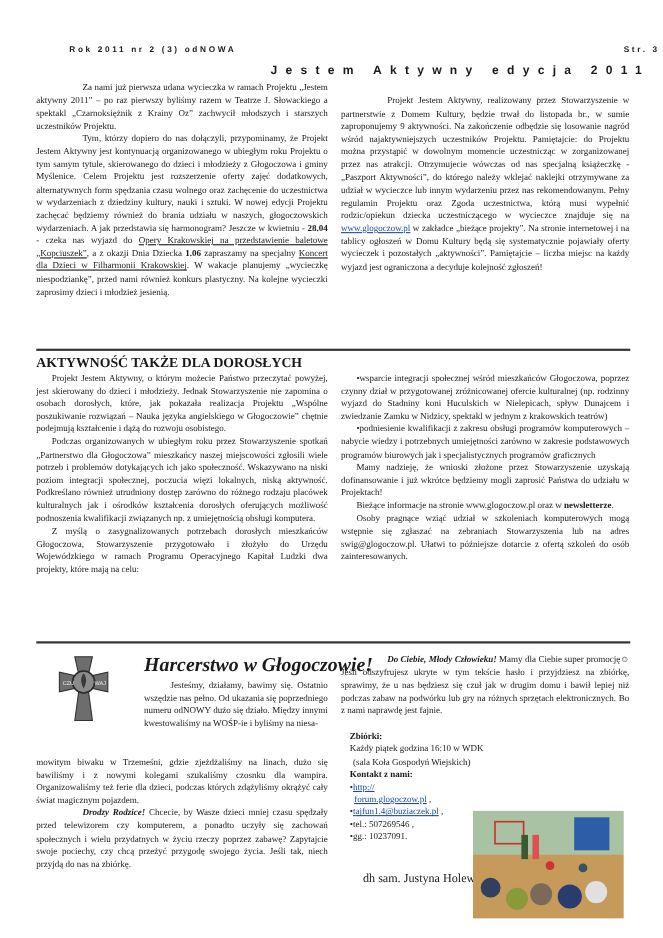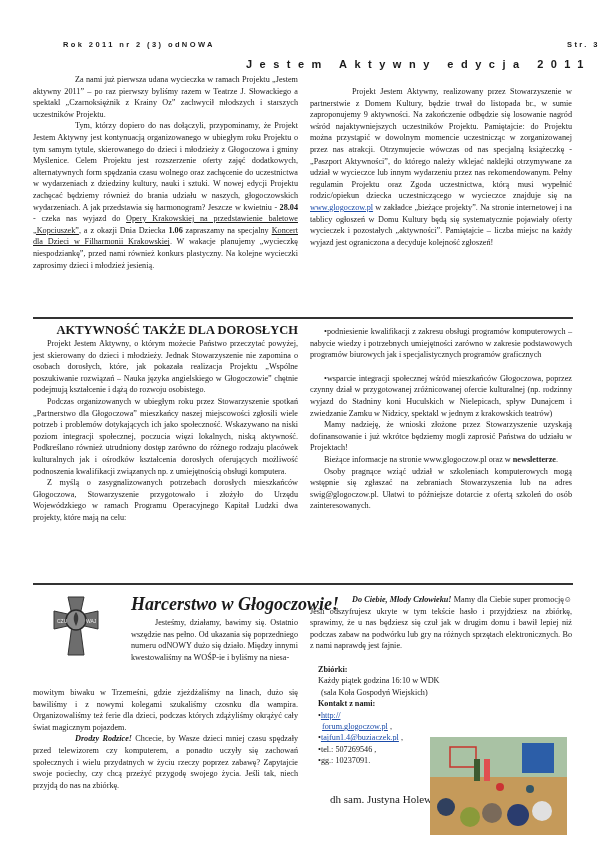--- a/index.html
+++ b/index.html
@@ -10,21 +10,21 @@
   .hdr-right { left: 567px; }
   .title { position: absolute; top: 58px; left: 0; width: 591px; text-align: right; font-family: "Liberation Sans", sans-serif; font-weight: bold; font-size: 11px; letter-spacing: 7.5px; padding-left: 40px; }
   .col { position: absolute; font-size: 8.2px; line-height: 11.6px; text-align: justify; }
   .col p { text-indent: 0; }
   .ind { text-indent: 42px !important; }
   .ind2 { text-indent: 14px !important; }
   .rule { position: absolute; height: 1.5px; background: #333; }
   .u { text-decoration: underline; }
   .b { font-weight: bold; }
   .lnk { color: #1a4aa8; text-decoration: underline; }
-  .sec-title { font-family: "Liberation Serif", serif; font-weight: bold; font-size: 12.5px; text-align: right; line-height: 16px; }
+  .sec-title { font-family: "Liberation Serif", serif; font-weight: bold; font-size: 12.5px; text-align: left; line-height: 16px; }
   .harc-title { position: absolute; left: 131px; top: 594px; font-family: "Liberation Serif", serif; font-weight: bold; font-style: italic; font-size: 18px; }
   .badge { position: absolute; left: 40px; top: 595px; width: 72px; height: 62px; }
   .photo { position: absolute; left: 430px; top: 737px; width: 137px; height: 98px; overflow: hidden; }
   .bul::before { content: "•"; }
   .smile { font-size: 8px; }
   .contacts { position: absolute; left: 315px; top: 700px; font-size: 8.2px; line-height: 11.4px; }
   .sign { position: absolute; left: 330px; top: 786px; font-size: 11px; }
 </style>
 </head>
 <body>
@@ -45,22 +45,22 @@
 
 <div class="rule" style="left:33px; top:317px; width:540px;"></div>
 
 <div class="col" style="left:33px; top:322px; width:265px;">
   <div class="sec-title">AKTYWNOŚĆ TAKŻE DLA DOROSŁYCH</div>
   <p class="ind2">Projekt Jestem Aktywny, o którym możecie Państwo przeczytać powyżej, jest skierowany do dzieci i młodzieży. Jednak Stowarzyszenie nie zapomina o osobach dorosłych, które, jak pokazała realizacja Projektu „Wspólne poszukiwanie rozwiązań – Nauka języka angielskiego w Głogoczowie” chętnie podejmują kształcenie i dążą do rozwoju osobistego.</p>
   <p class="ind2">Podczas organizowanych w ubiegłym roku przez Stowarzyszenie spotkań „Partnerstwo dla Głogoczowa” mieszkańcy naszej miejscowości zgłosili wiele potrzeb i problemów dotykających ich jako społeczność. Wskazywano na niski poziom integracji społecznej, poczucia więzi lokalnych, niską aktywność. Podkreślano również utrudniony dostęp zarówno do różnego rodzaju placówek kulturalnych jak i ośrodków kształcenia dorosłych oferujących możliwość podnoszenia kwalifikacji związanych np. z umiejętnością obsługi komputera.</p>
   <p class="ind2">Z myślą o zasygnalizowanych potrzebach dorosłych mieszkańców Głogoczowa, Stowarzyszenie przygotowało i złożyło do Urzędu Wojewódzkiego w ramach Programu Operacyjnego Kapitał Ludzki dwa projekty, które mają na celu:</p>
 </div>
 <div class="col" style="left:310px; top:326px; width:262px;">
+  <p class="ind2 bul" style="margin-top:12px;">wsparcie integracji społecznej wśród mieszkańców Głogoczowa, poprzez czynny dział w przygotowanej zróżnicowanej ofercie kulturalnej (np. rodzinny wyjazd do Stadniny koni Huculskich w Nielepicach, spływ Dunajcem i zwiedzanie Zamku w Nidzicy, spektakl w jednym z krakowskich teatrów)</p>
   <p class="ind2 bul">podniesienie kwalifikacji z zakresu obsługi programów komputerowych – nabycie wiedzy i potrzebnych umiejętności zarówno w zakresie podstawowych programów biurowych jak i specjalistycznych programów graficznych</p>
-  <p class="ind2 bul" style="margin-top:12px;">wsparcie integracji społecznej wśród mieszkańców Głogoczowa, poprzez czynny dział w przygotowanej zróżnicowanej ofercie kulturalnej (np. rodzinny wyjazd do Stadniny koni Huculskich w Nielepicach, spływ Dunajcem i zwiedzanie Zamku w Nidzicy, spektakl w jednym z krakowskich teatrów)</p>
   <p class="ind2">Mamy nadzieję, że wnioski złożone przez Stowarzyszenie uzyskają dofinansowanie i już wkrótce będziemy mogli zaprosić Państwa do udziału w Projektach!</p>
   <p class="ind2"><span>Bieżące informacje na stronie www.glogoczow.pl oraz w </span><b>newsletterze</b>.</p>
   <p class="ind2">Osoby pragnące wziąć udział w szkoleniach komputerowych mogą wstępnie się zgłaszać na zebraniach Stowarzyszenia lub na adres swig@glogoczow.pl. Ułatwi to późniejsze dotarcie z ofertą szkoleń do osób zainteresowanych.</p>
 </div>
 
 <div class="rule" style="left:33px; top:583px; width:540px;"></div>
 
 <svg class="badge" viewBox="0 0 72 62">
   <polygon points="28,2 44,2 40,20 58,16 58,34 40,30 44,60 28,60 32,30 14,34 14,16 32,20" fill="#6d6d6d" stroke="#333" stroke-width="1"></polygon>
   <circle cx="36" cy="25" r="10" fill="#8a8a8a" stroke="#2a2a2a" stroke-width="1.5"></circle>

